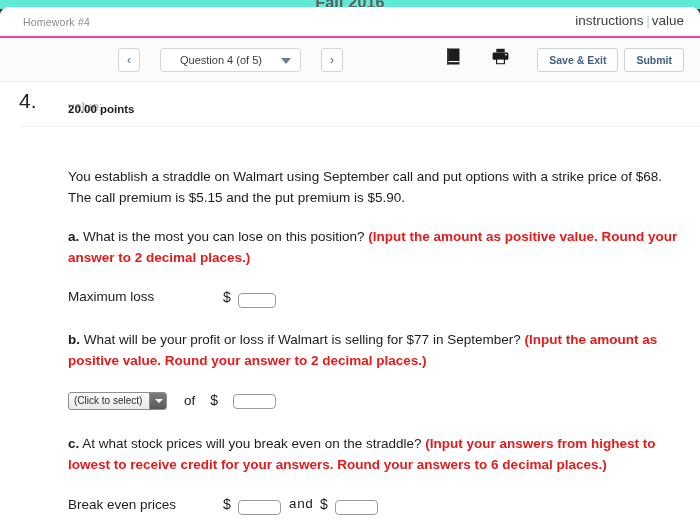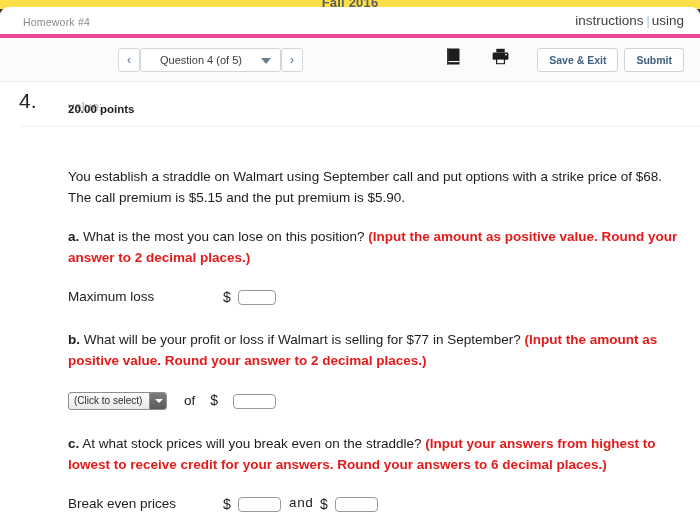--- a/index.html
+++ b/index.html
@@ -22,23 +22,23 @@
     position: relative;
     width: 700px;
     height: 526px;
     background: #383838;
   }
   #course-bar {
     position: absolute;
     top: 0; left: 0;
     width: 700px;
     height: 9px;
-    background: #fde047;
+    background: #5eead4;
     color: #5e5e5e;
-    font-size: 13px;
+    font-size: 16px;
     text-align: center;
     line-height: 11px;
     overflow: hidden;
     letter-spacing: .2px;
     font-weight: bold;
   }
   #course-bar span { position: relative; top: -3px; }
 
   
   #panel {
@@ -49,21 +49,21 @@
     background: #ffffff;
     border-radius: 9px 9px 0 0;
     overflow: hidden;
   }
 
   
   #panel-header {
     position: relative;
     height: 31px;
     background: #ffffff;
-    border-bottom: 4px solid #ec4899;
+    border-bottom: 2px solid #ec4899;
   }
   #hw-title {
     position: absolute;
     left: 23px; top: 9px;
     font-size: 10.5px;
     color: #8a8a8a;
     letter-spacing: .2px;
   }
   #header-links {
     position: absolute;
@@ -106,21 +106,21 @@
     font-size: 12px;
     line-height: 22px;
     text-align: center;
     cursor: pointer;
     font-family: "Liberation Sans", sans-serif;
   }
   #question-select {
     position: relative;
     width: 141px;
     height: 24px;
-    margin: 0 0;
+    margin: 0 20px;
     border: 1px solid #d4d7da;
     border-radius: 3px;
     background: #fff;
     cursor: pointer;
   }
   #question-select .qs-label {
     position: absolute;
     left: 19px; top: 5px;
     font-size: 11px;
     color: #3c3c3c;
@@ -207,21 +207,21 @@
     margin: 0 0 18px 0;
     max-width: 612px;
   }
   .sub-label { font-weight: bold; }
   .instruction {
     color: #e31b1b;
     font-weight: bold;
   }
   .answer-row {
     display: flex;
-    align-items: center;
+    align-items: flex-end;
     margin: 0 0 22px 0;
     font-size: 13.5px;
     color: #1c1c1c;
   }
   .answer-label {
     width: 155px;
     flex: 0 0 auto;
   }
   .dollar {
     margin-right: 7px;
@@ -294,21 +294,21 @@
 
   <div id="course-bar">
     <span>Fall 2016</span>
   </div>
 
   <div id="panel">
 
     <div id="panel-header">
       <div id="hw-title">Homework #4</div>
       <div id="header-links">
-        <a href="#">instructions</a><span class="link-sep">|</span><a href="#">using</a>
+        <a href="#">instructions</a><span class="link-sep">|</span><a href="#">value</a>
       </div>
     </div>
 
     <div id="toolbar">
 
       <div id="nav-group">
         <div class="nav-arrow">‹</div>
 
         <div id="question-select">
           <span class="qs-label">Question 4 (of 5)</span>

